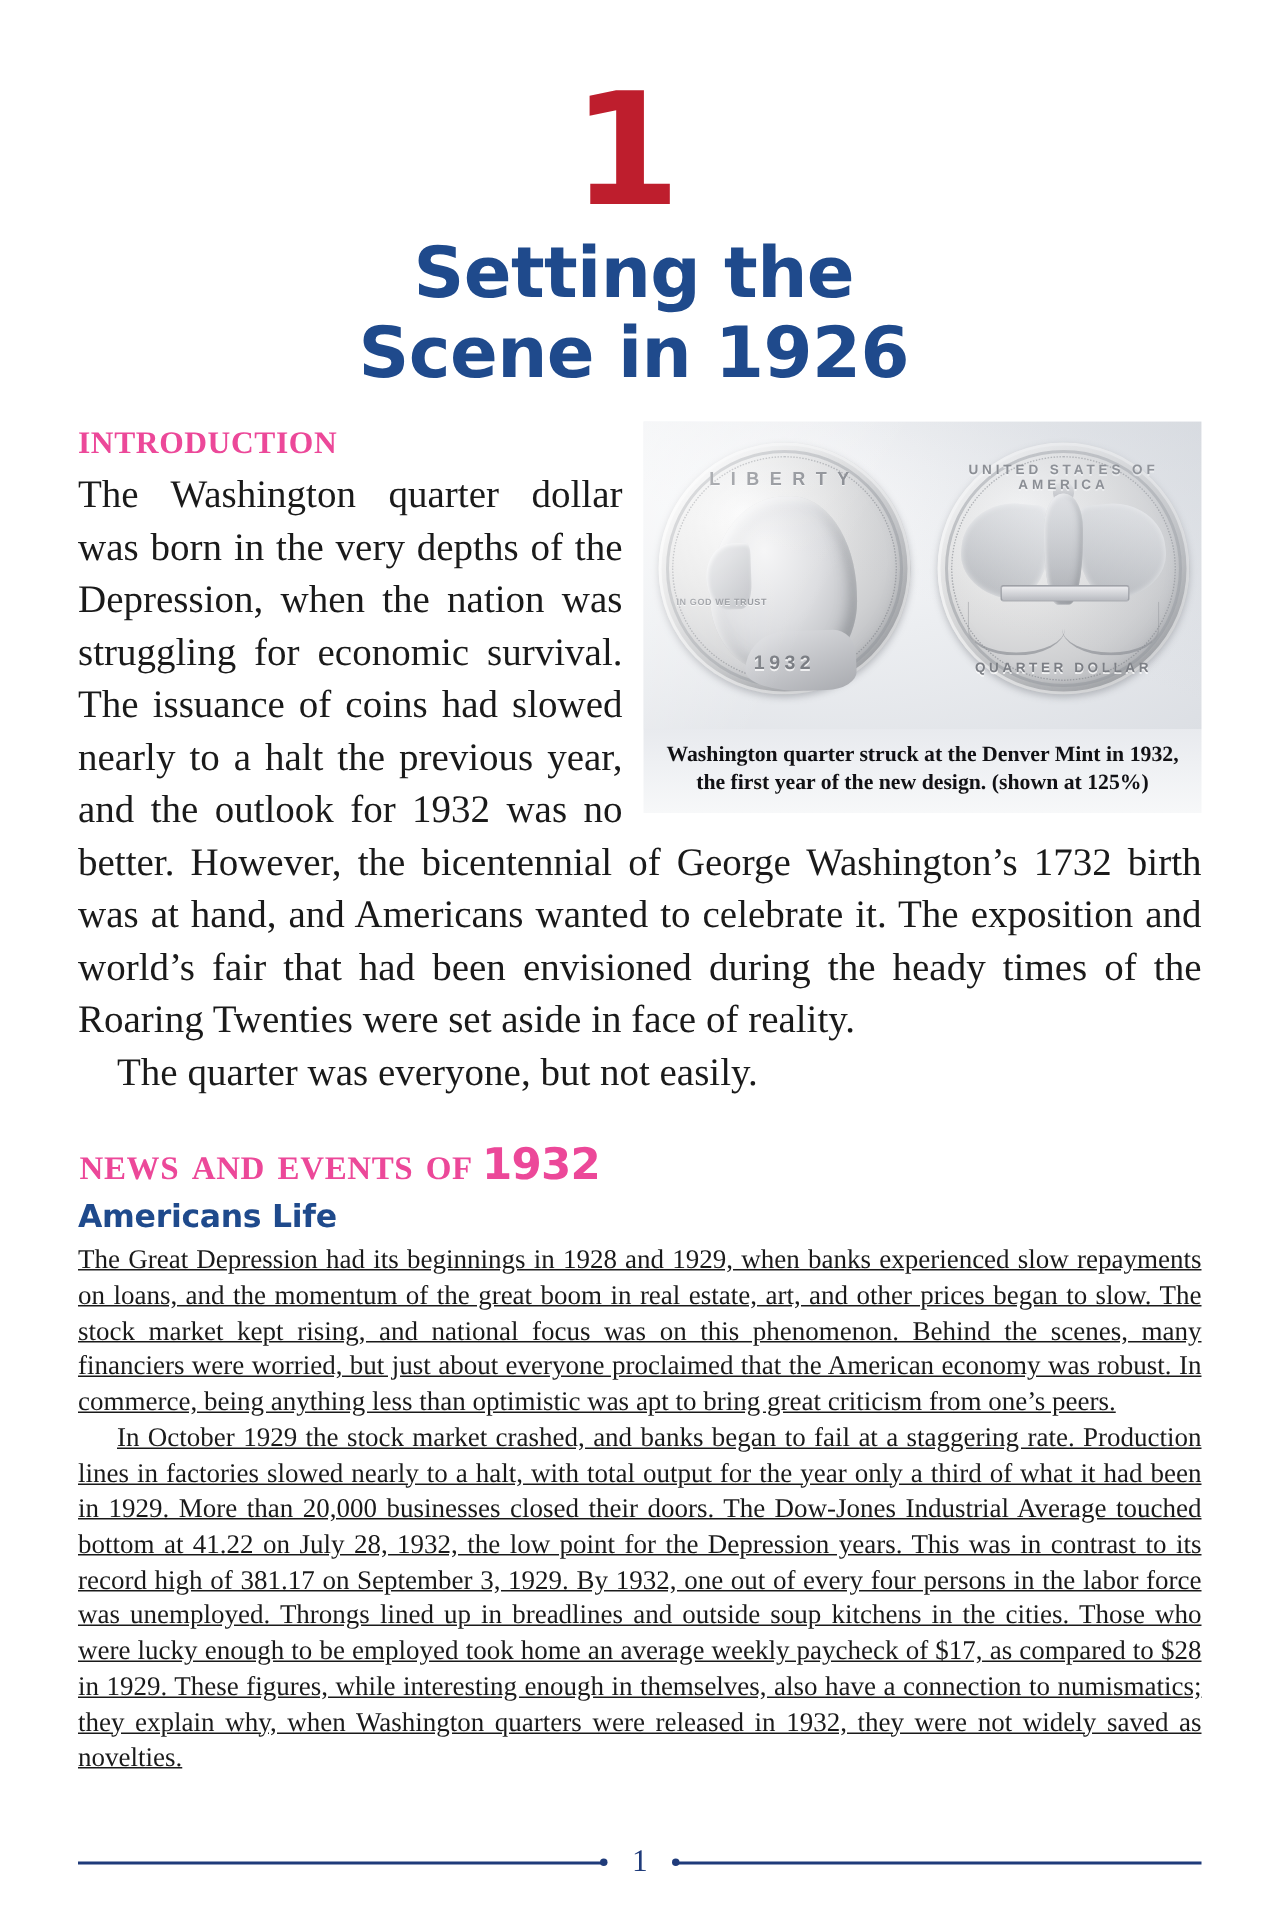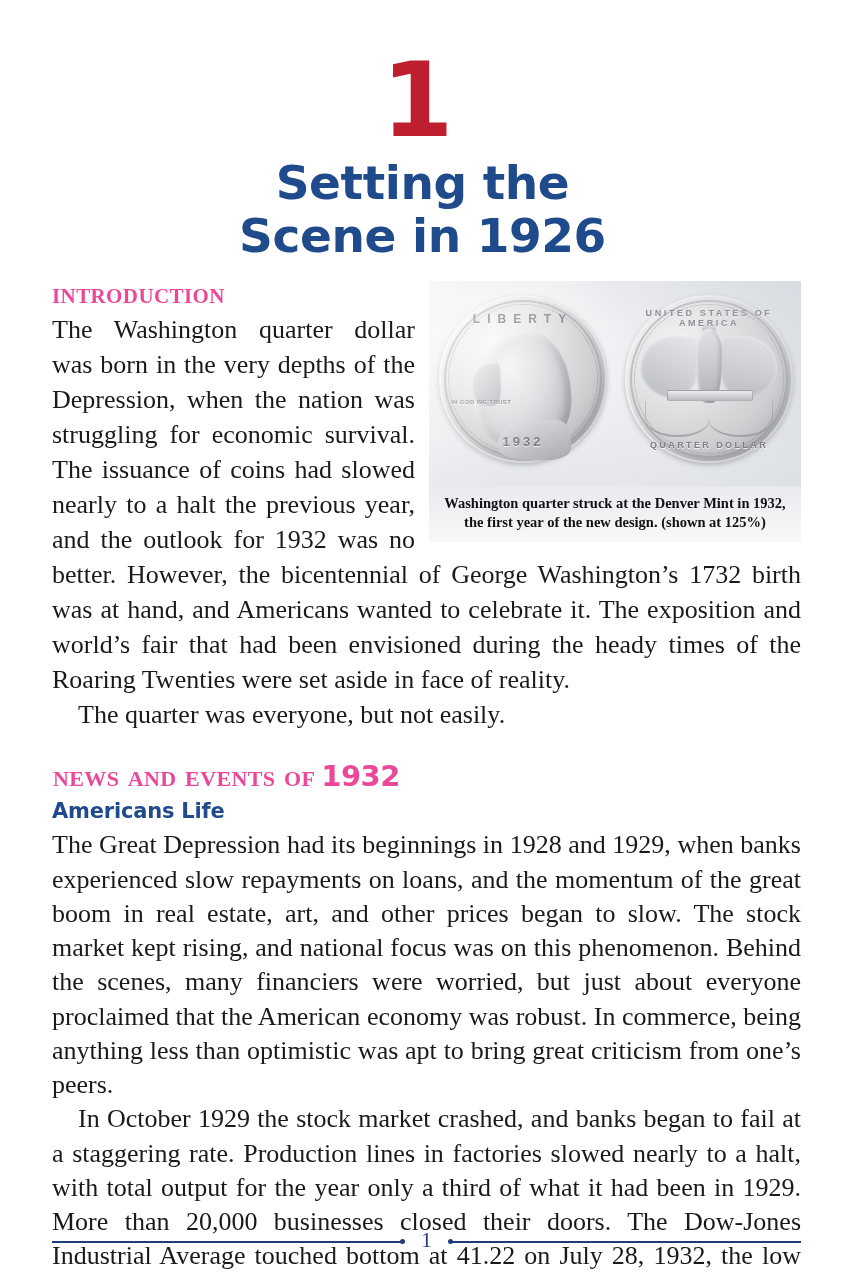--- a/index.html
+++ b/index.html
@@ -302,21 +302,21 @@
     line-height: 1.295;
     text-align: justify;
     text-justify: inter-word;
     hyphens: manual;
   }
   p.body.indent { text-indent: 26px; }
   .intro-col p.body {
     font-size: 26px;
     line-height: 1.345;
   }
-  .main-col p.body { font-size: 26px; line-height: 1.318; }
+  .main-col p.body { font-size: 18px; line-height: 1.318; text-decoration: underline; }
   .main-col p.body + p.body { margin-top: 0; }
 
   .clearer { clear: both; }
 
   
   .footer {
     position: absolute;
     left: 52px;
     right: 52px;
     bottom: 28px;

